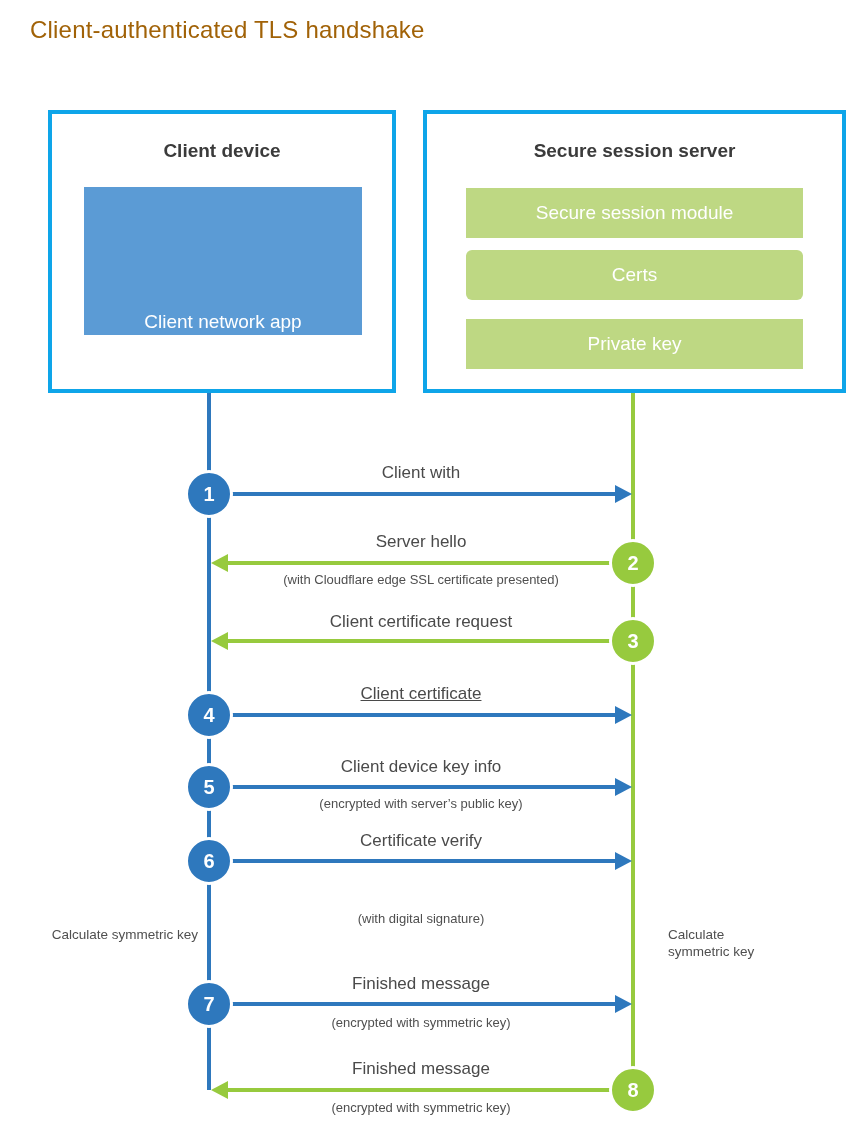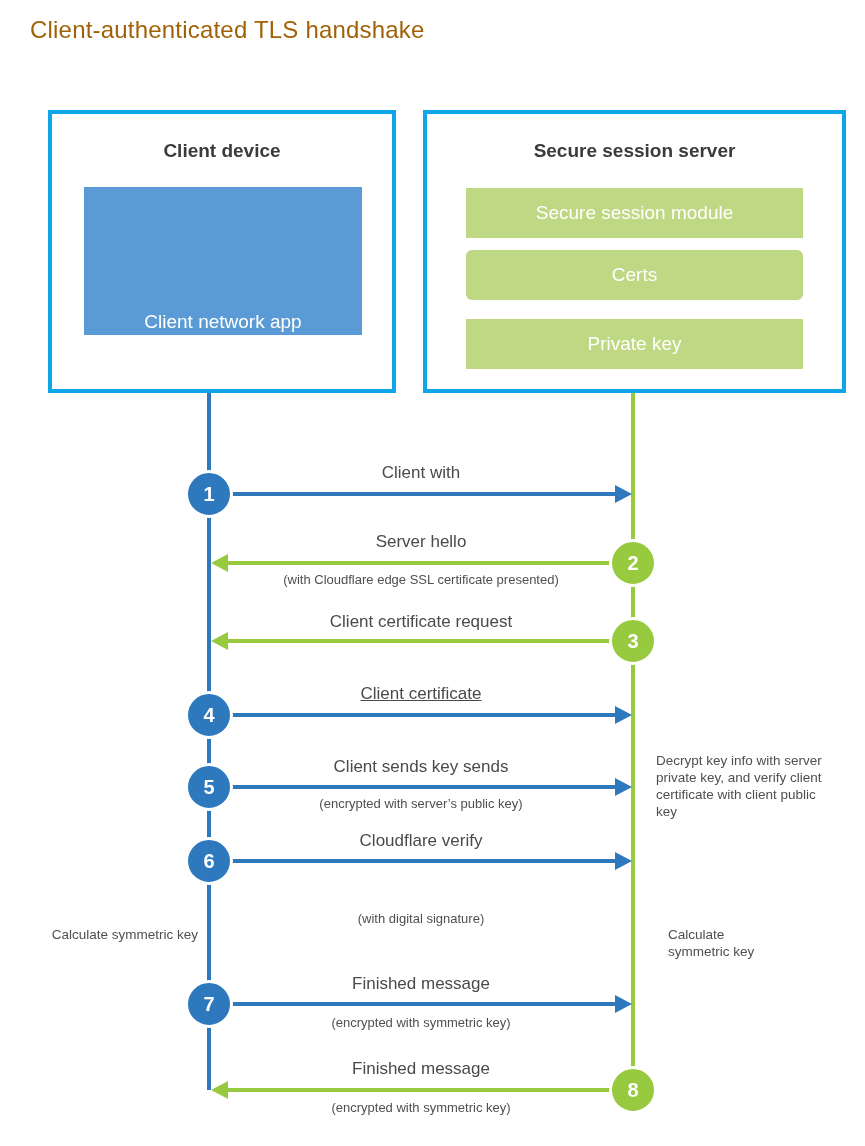--- a/index.html
+++ b/index.html
@@ -102,35 +102,34 @@
   <div class="msg-label" style="top:612px;">Client certificate request</div>
   <div class="arrow-head left" style="left:211px;top:632px;"></div>
   <div class="arrow-line green" style="left:226px;top:639px;width:407px;"></div>
   <div class="step-circle green" style="left:609px;top:617px;"><span>3</span></div>
 
   <div class="msg-label" style="top:684px;text-decoration:underline;">Client certificate</div>
   <div class="arrow-line blue" style="left:209px;top:713px;width:407px;"></div>
   <div class="arrow-head right" style="left:615px;top:706px;"></div>
   <div class="step-circle blue" style="left:185px;top:691px;"><span>4</span></div>
 
-  <div class="msg-label" style="top:757px;">Client sends key sends</div>
+  <div class="msg-label" style="top:757px;">Client device key info</div>
   <div class="arrow-line blue" style="left:209px;top:785px;width:407px;"></div>
   <div class="arrow-head right" style="left:615px;top:778px;"></div>
   <div class="msg-sublabel" style="top:796px;text-align:center;">(encrypted with server’s public key)</div>
   <div class="step-circle blue" style="left:185px;top:763px;"><span>5</span></div>
 
-  <div class="msg-label" style="top:831px;">Cloudflare verify</div>
+  <div class="msg-label" style="top:831px;">Certificate verify</div>
   <div class="arrow-line blue" style="left:209px;top:859px;width:407px;"></div>
   <div class="arrow-head right" style="left:615px;top:852px;"></div>
   <div class="msg-sublabel" style="top:871px;margin-top:40px;">(with digital signature)</div>
   <div class="step-circle blue" style="left:185px;top:837px;"><span>6</span></div>
 
   <div class="side-note" style="left:38px;top:926px;width:160px;text-align:right;">Calculate symmetric key</div>
   <div class="side-note" style="left:668px;top:926px;width:110px;text-align:left;">Calculate symmetric key</div>
-  <div class="side-note" style="left:656px;top:752px;width:172px;">Decrypt key info with server private key, and verify client certificate with client public key</div>
 
   <div class="msg-label" style="top:974px;">Finished message</div>
   <div class="arrow-line blue" style="left:209px;top:1002px;width:407px;"></div>
   <div class="arrow-head right" style="left:615px;top:995px;"></div>
   <div class="msg-sublabel" style="top:1015px;">(encrypted with symmetric key)</div>
   <div class="step-circle blue" style="left:185px;top:980px;"><span>7</span></div>
 
   <div class="msg-label" style="top:1059px;">Finished message</div>
   <div class="arrow-head left" style="left:211px;top:1081px;"></div>
   <div class="arrow-line green" style="left:226px;top:1088px;width:407px;"></div>

